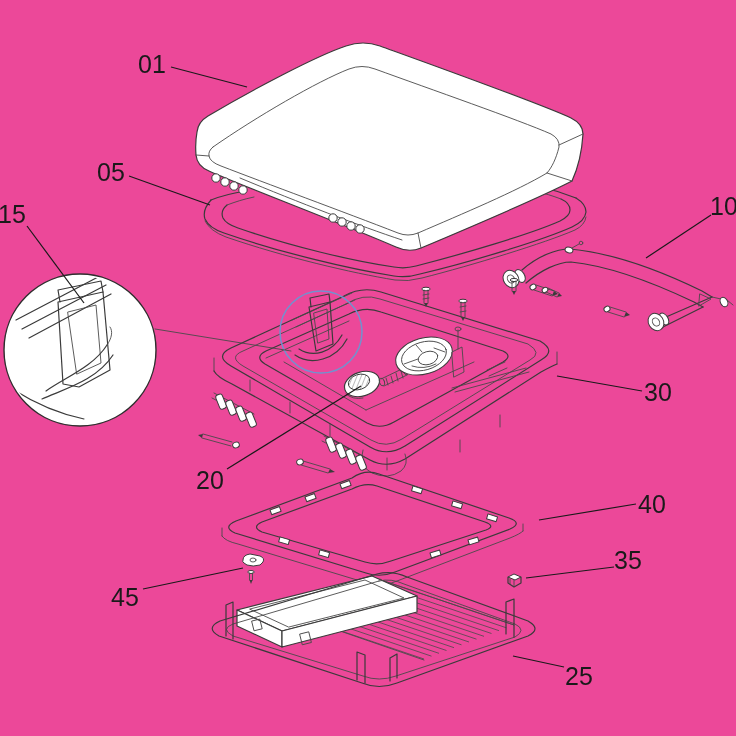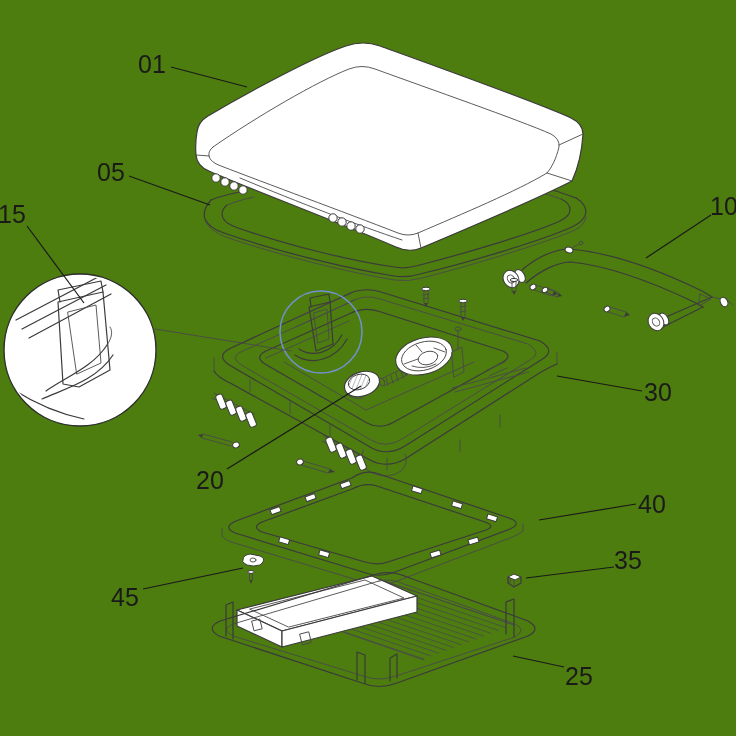--- a/index.html
+++ b/index.html
@@ -1,16 +1,16 @@
 <!DOCTYPE html>
 <html><head>
 <meta charset="utf-8">
 <style>
   html,body{margin:0;padding:0;background:#ffffff;width:736px;height:736px;overflow:hidden;}
-  #stage{position:relative;width:736px;height:736px;background:#4d7c0f;}
+  #stage{position:relative;width:736px;height:736px;background:#ec4899;}
   svg{display:block;}
   svg text{font-family:"Liberation Sans","DejaVu Sans",sans-serif;}
   .ln{fill:none;stroke:#3b3b3b;stroke-width:1.2;stroke-linecap:round;stroke-linejoin:round;}
   .fine{fill:none;stroke:#4a4a4a;stroke-width:0.9;stroke-linecap:round;stroke-linejoin:round;}
   .wfill{fill:#ffffff;stroke:#3b3b3b;stroke-width:1.2;stroke-linejoin:round;}
   .wfill2{fill:#ffffff;stroke:#3b3b3b;stroke-width:1;stroke-linejoin:round;}
 </style>
 </head>
 <body>
 

